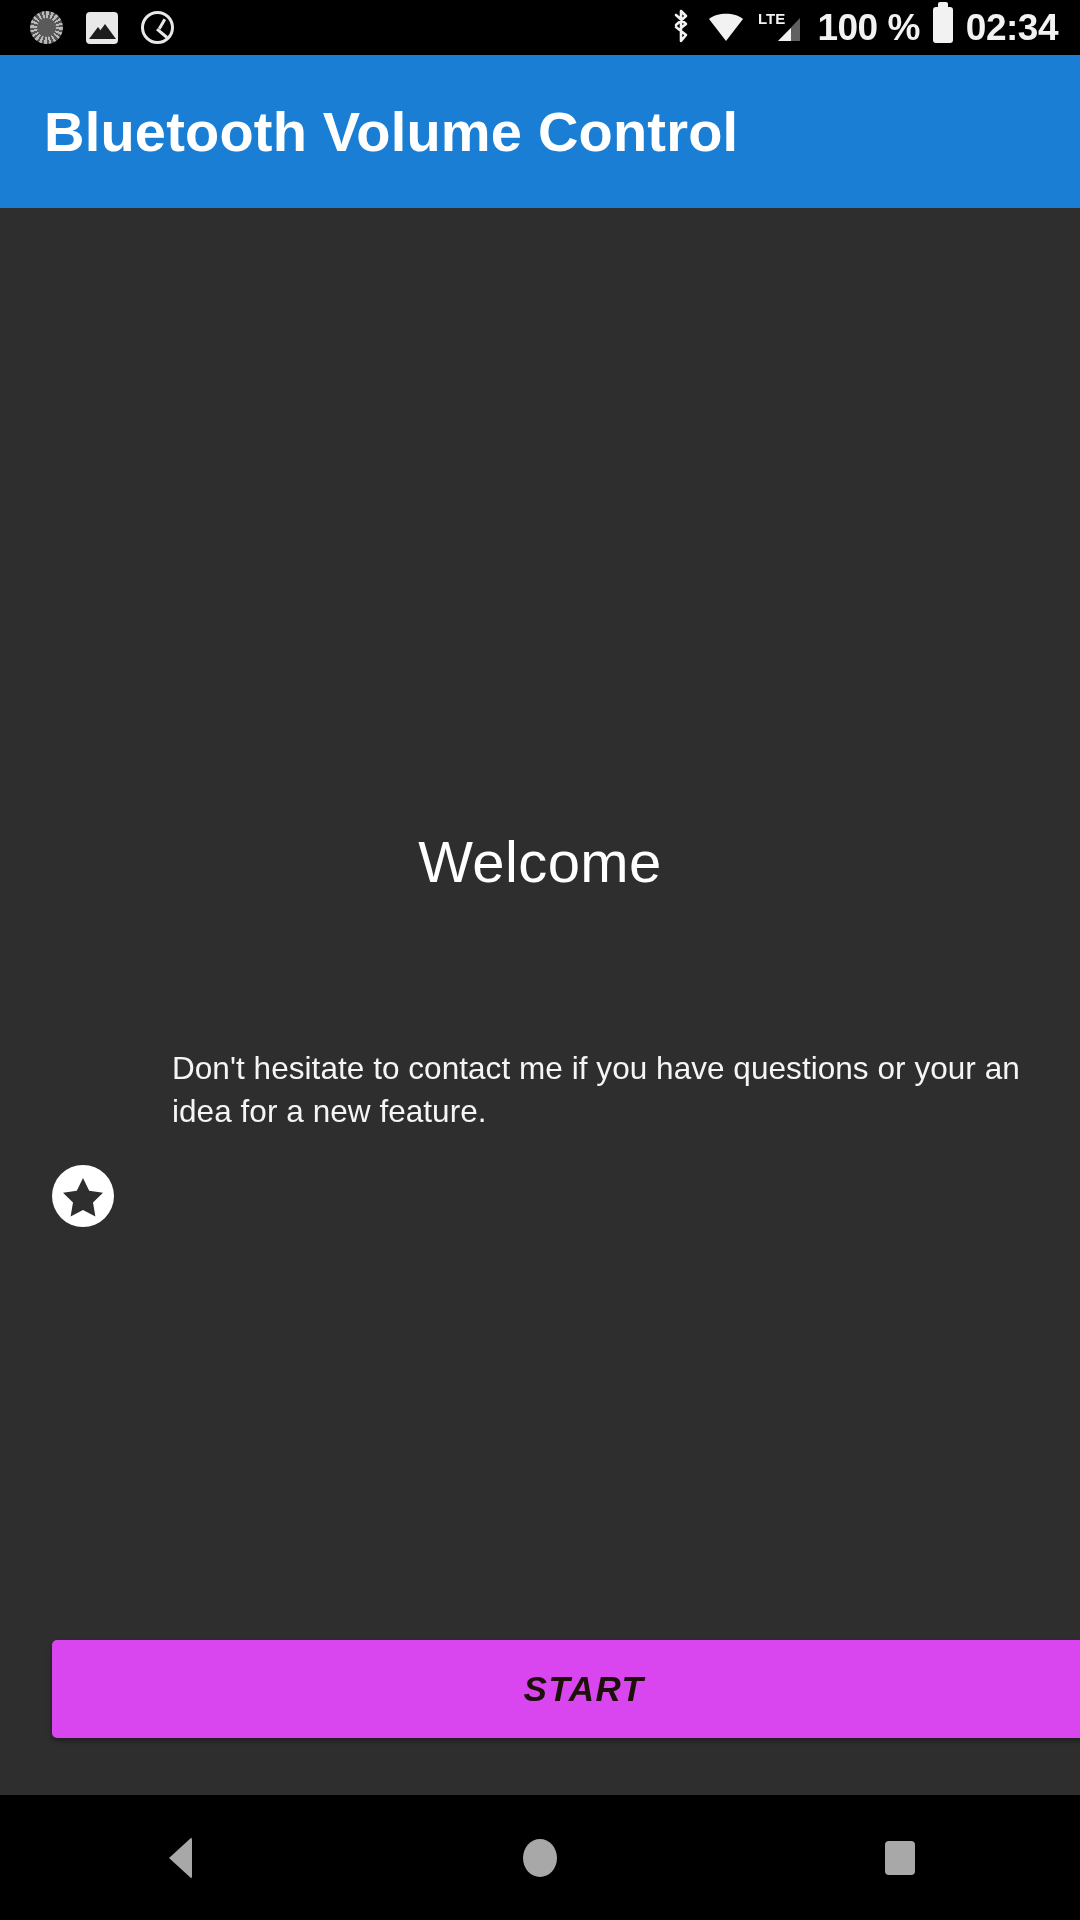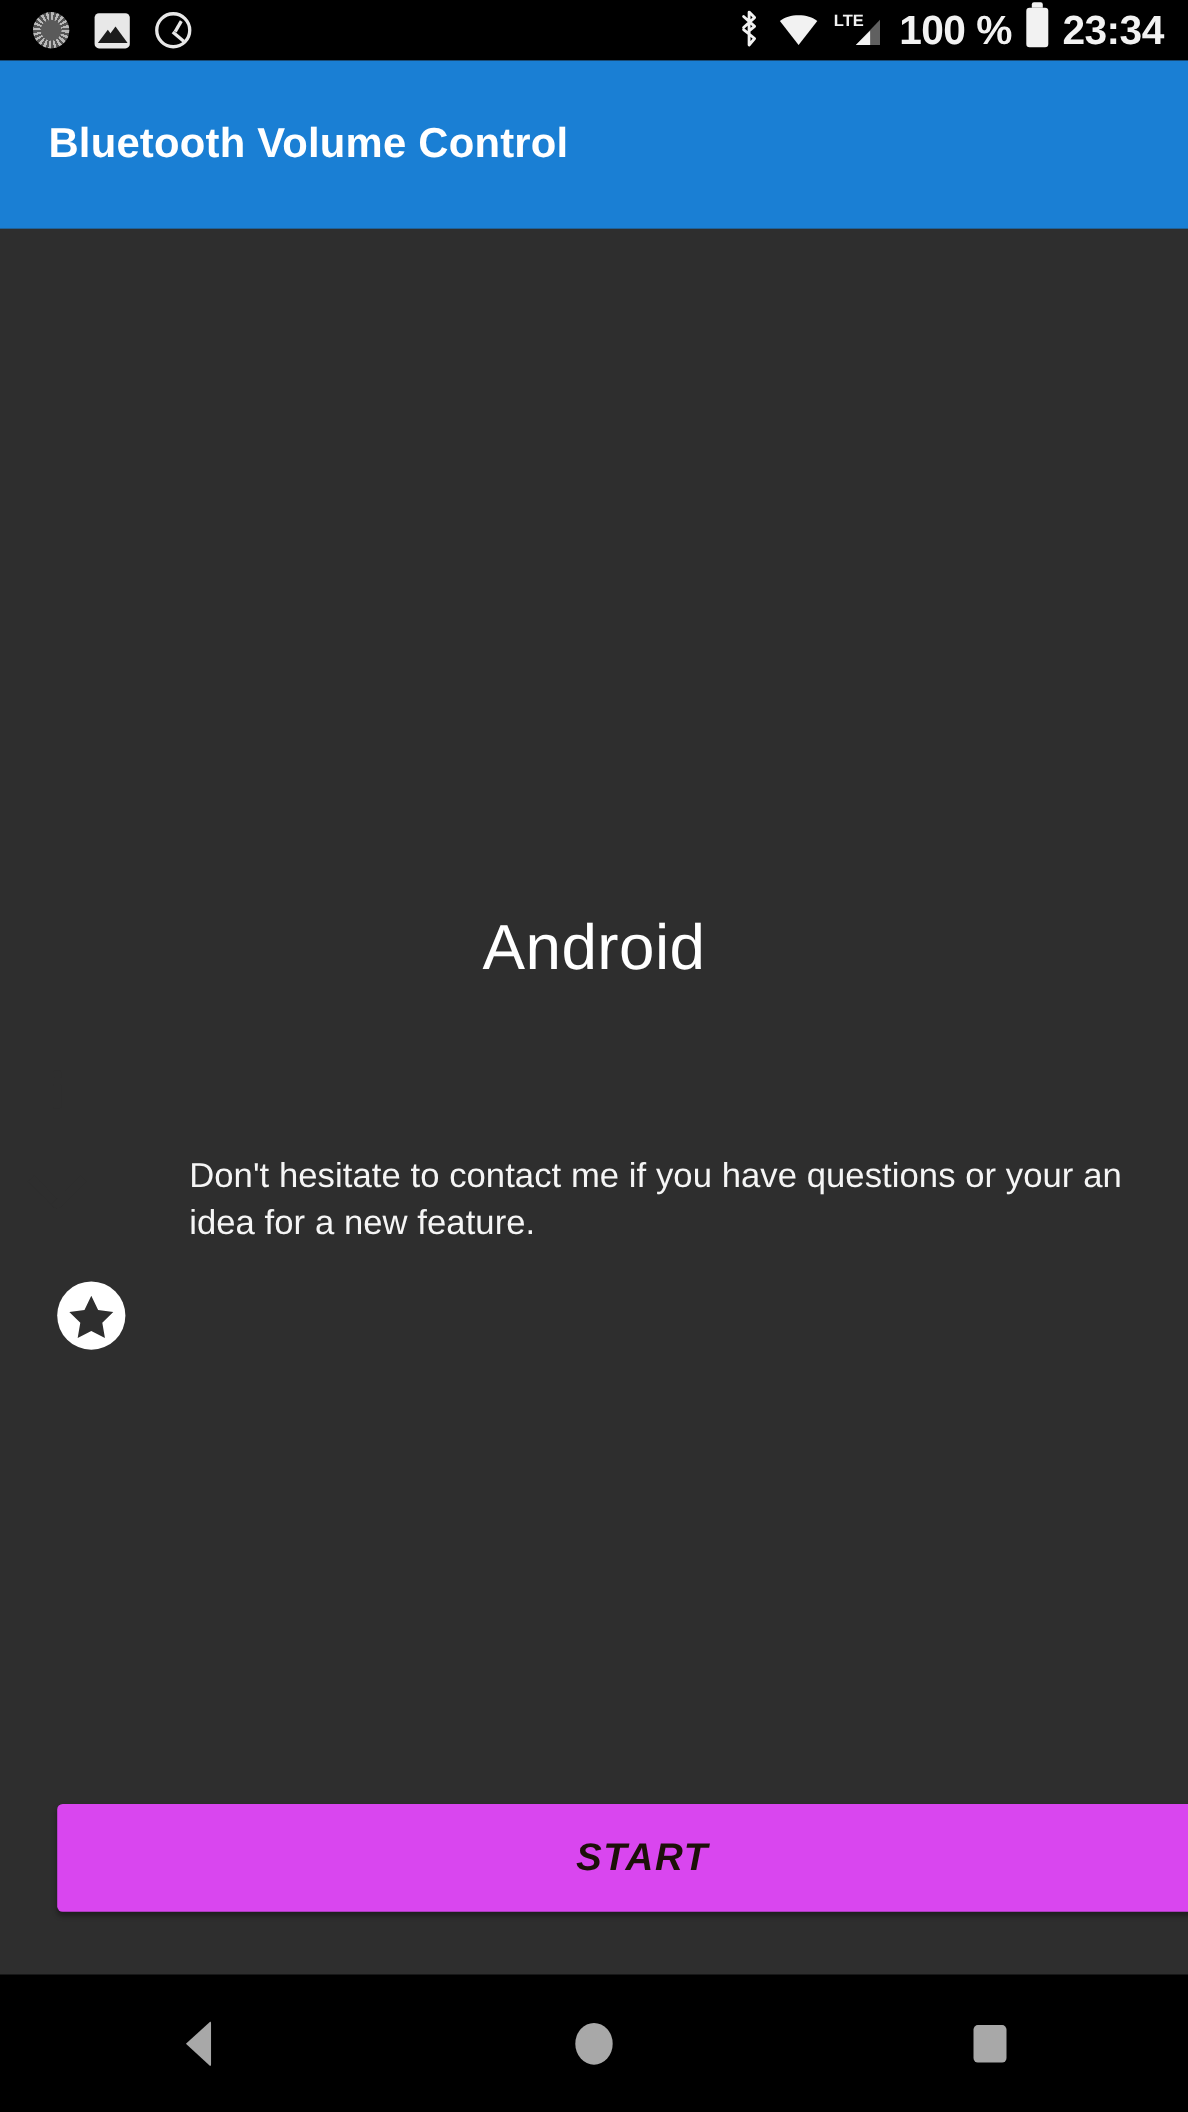--- a/index.html
+++ b/index.html
@@ -128,21 +128,21 @@
     top: 55px; left: 0;
     width: 1080px;
     height: 153px;
     background: #1a7fd4;
     display: flex;
     align-items: center;
     padding-left: 44px;
   }
   .app-bar-title {
     color: #ffffff;
-    font-size: 38px;
+    font-size: 56px;
     font-weight: 700;
     letter-spacing: 0.2px;
   }
 
   
   .content {
     position: absolute;
     top: 208px; left: 0;
     width: 1080px;
     height: 1587px;
@@ -319,31 +319,31 @@
       </span>
       <span class="icon-lte">
         <svg viewBox="0 0 46 38" width="46" height="38">
           <text x="0" y="17" font-family="Liberation Sans, sans-serif" font-size="15" font-weight="700" fill="#f2f2f2">LTE</text>
           <path d="M20 34 L42 11 L42 34 Z" fill="#606060"></path>
           <path d="M20 34 L33 21 L33 34 Z" fill="#f2f2f2"></path>
         </svg>
       </span>
       <span class="status-text">100 %</span>
       <span class="icon-batt"></span>
-      <span class="status-text">23:34</span>
+      <span class="status-text">02:34</span>
     </div>
   </div>
 
   <div class="app-bar">
     <span class="app-bar-title">Bluetooth Volume Control</span>
   </div>
 
   <div class="content">
 
-    <div class="welcome">Android</div>
+    <div class="welcome">Welcome</div>
 
     <div class="feature-list">
 
       <div class="feature-row">
         <span class="feature-icon">
           <span class="circ circ-info"></span>
         </span>
       </div>
 
       <div class="feature-row">

